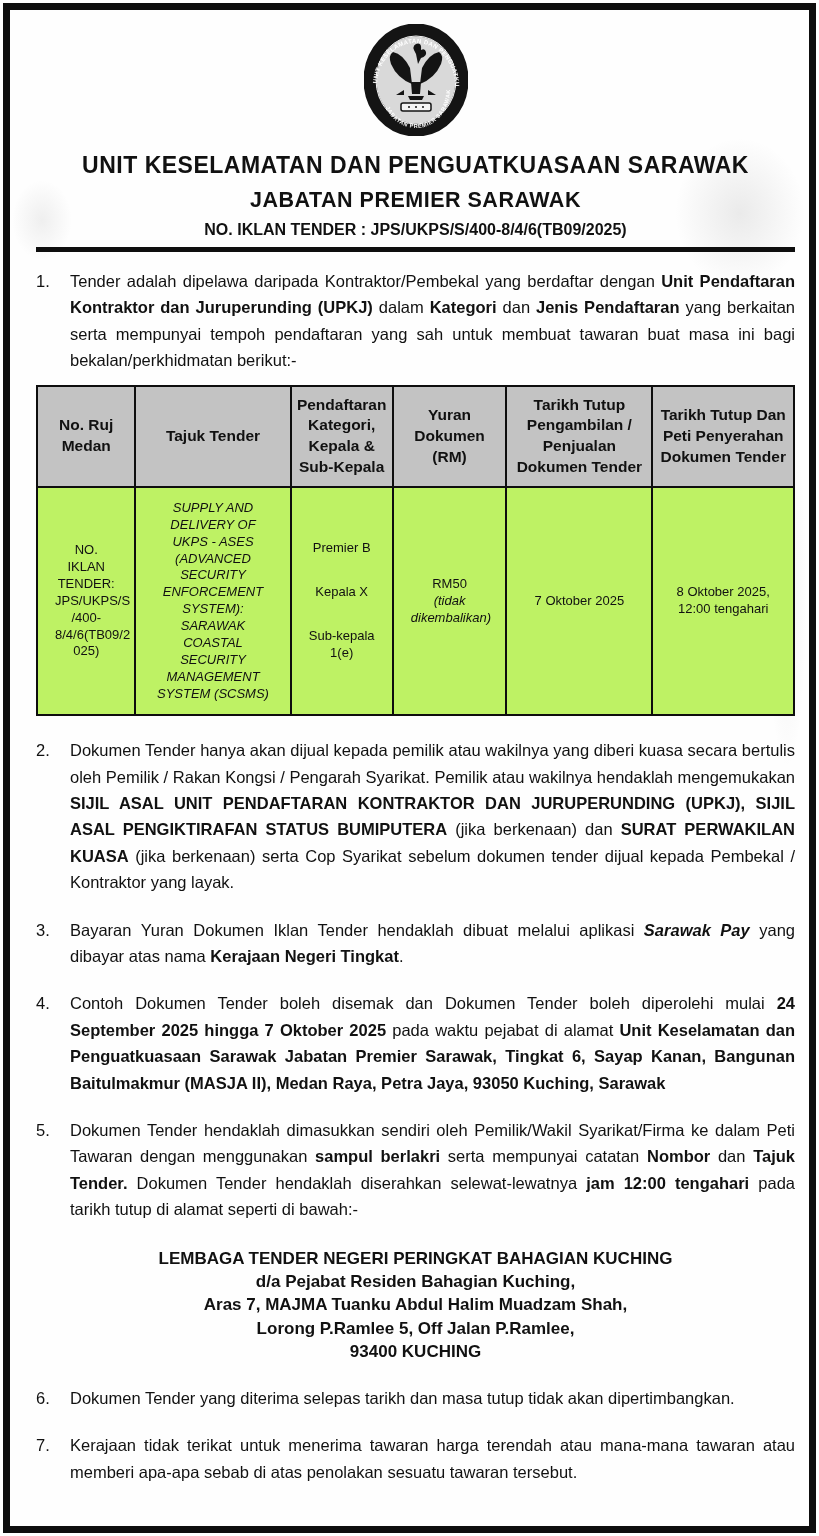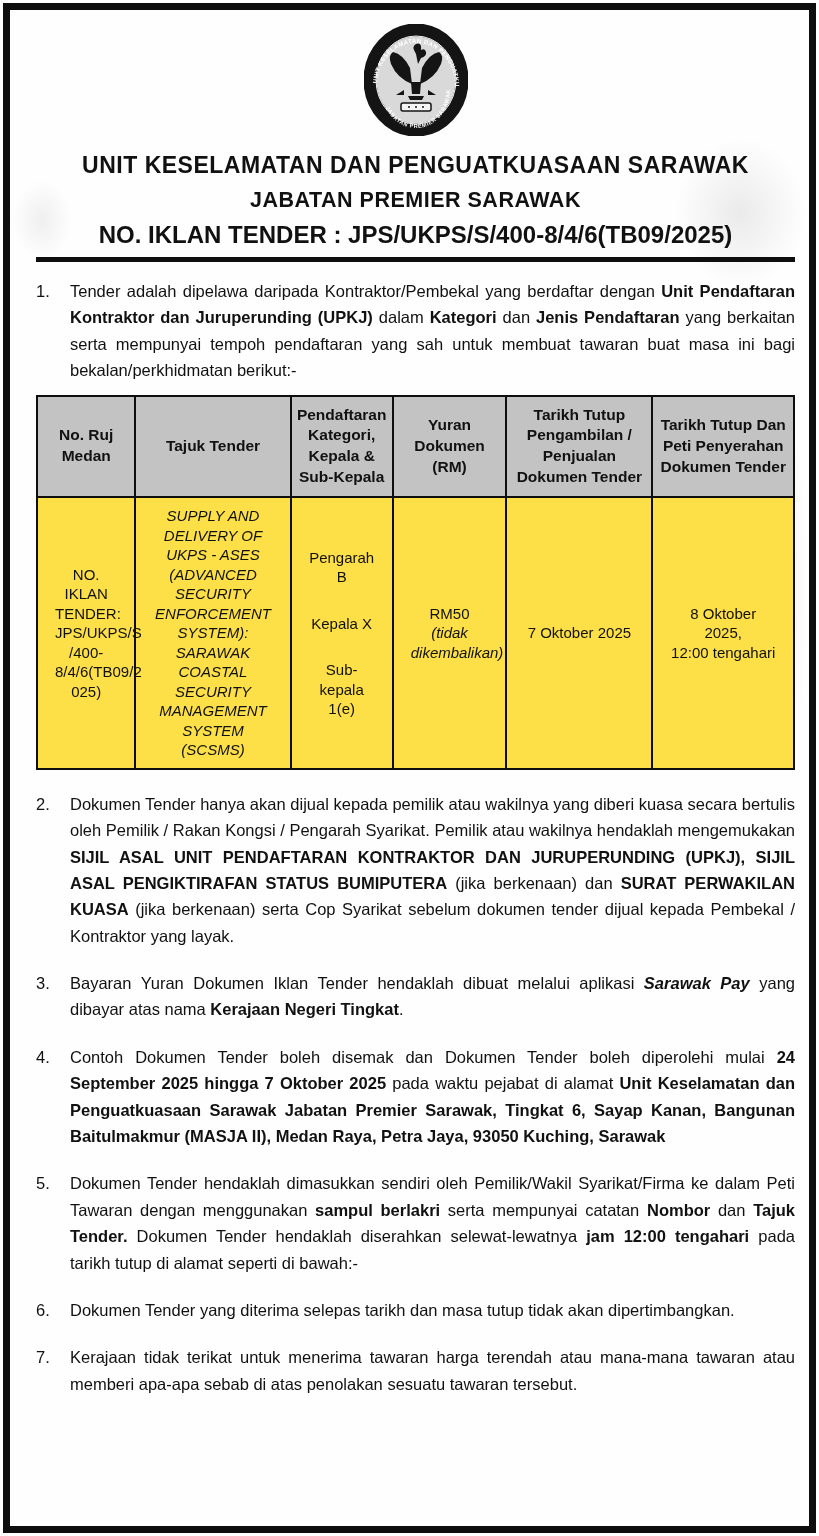--- a/index.html
+++ b/index.html
@@ -20,35 +20,35 @@
     background:radial-gradient(closest-side, rgba(60,60,60,.08), rgba(0,0,0,0)); }
   .smudge.c { right:2px; top:400px; width:40px; height:360px;
     background:radial-gradient(closest-side, rgba(60,60,60,.06), rgba(0,0,0,0)); }
 
   .seal-wrap { text-align:center; margin-top:2px; }
   .seal { width:104px; height:112px; }
 
   .org1 { text-align:center; font-weight:bold; font-size:23px; letter-spacing:.5px; margin-top:12px; }
   .org2 { text-align:center; font-weight:bold; font-size:21.5px; letter-spacing:.5px; margin-top:9px; }
   .doc-title { text-align:center; font-weight:bold; font-size:32px; letter-spacing:.5px; margin-top:10px; }
-  .ref-line { text-align:center; font-weight:bold; font-size:24px; margin-top:8px; }
+  .ref-line { text-align:center; font-weight:bold; font-size:16px; margin-top:8px; }
   .rule { height:5px; background:#0e0e0e; margin-top:8px; }
 
   .item { display:flex; font-size:16.5px; line-height:1.6; }
   .item .num { width:34px; flex:none; }
   .item .ibody { flex:1; text-align:justify; }
   .b { font-weight:bold; }
   .i { font-style:italic; }
   .mt1 { margin-top:16px; }
   .mt2 { margin-top:21px; }
 
   table.tender { border-collapse:collapse; width:100%; margin-top:11px; table-layout:fixed; }
   table.tender th, table.tender td { border:2.5px solid #0e0e0e; text-align:center; vertical-align:middle; }
   table.tender th { background:#c3c3c3; font-weight:bold; font-size:15.5px; line-height:1.35; padding:8px 4px; height:100px; }
-  table.tender td { font-size:15px; line-height:1.3; padding:8px 17px; height:228px; background:#fde047; }
+  table.tender td { font-size:13px; line-height:1.3; padding:8px 17px; height:228px; background:#bef264; }
   .pre { white-space:pre-line; }
   .cat-line + .cat-line { margin-top:27px;text-align:center; }
   .fee-note { }
 
   .address { text-align:center; font-weight:bold; font-size:17px; line-height:1.38; margin-top:24px; }
 </style>
 </head>
 <body>
 
 <div class="page">
@@ -131,21 +131,21 @@
       <tbody>
         <tr>
           <td class="pre">NO. IKLAN
 TENDER:
 JPS/UKPS/S
 /400-
 8/4/6(TB09/2
 025)</td>
           <td class="i">SUPPLY AND DELIVERY OF UKPS - ASES (ADVANCED SECURITY ENFORCEMENT SYSTEM): SARAWAK COASTAL SECURITY MANAGEMENT SYSTEM (SCSMS)</td>
           <td>
-            <div class="cat-line pre">Pengarah B</div>
+            <div class="cat-line pre">Premier B</div>
             <div class="cat-line pre">Kepala X</div>
             <div class="cat-line pre">Sub-kepala
 1(e)</div>
           </td>
           <td>
             <div>RM50</div>
             <div class="fee-note i pre">(tidak
 dikembalikan)</div>
           </td>
           <td>7 Oktober 2025</td>
@@ -168,20 +168,27 @@
     <div class="item mt2">
       <span class="num">4.</span>
       <span class="ibody"><span>Contoh Dokumen Tender boleh disemak dan Dokumen Tender boleh diperolehi mulai </span><span class="b">24 September 2025 hingga 7 Oktober 2025</span><span> pada waktu pejabat di alamat </span><span class="b">Unit Keselamatan dan Penguatkuasaan Sarawak Jabatan Premier Sarawak, Tingkat 6, Sayap Kanan, Bangunan Baitulmakmur (MASJA II), Medan Raya, Petra Jaya, 93050 Kuching, Sarawak</span></span>
     </div>
 
     <div class="item mt2">
       <span class="num">5.</span>
       <span class="ibody"><span>Dokumen Tender hendaklah dimasukkan sendiri oleh Pemilik/Wakil Syarikat/Firma ke dalam Peti Tawaran dengan menggunakan </span><span class="b">sampul berlakri</span><span> serta mempunyai catatan </span><span class="b">Nombor</span><span> dan </span><span class="b">Tajuk Tender.</span><span> Dokumen Tender hendaklah diserahkan selewat-lewatnya </span><span class="b">jam 12:00 tengahari</span><span> pada tarikh tutup di alamat seperti di bawah:-</span></span>
     </div>
 
+    <div class="address">
+      <div>LEMBAGA TENDER NEGERI PERINGKAT BAHAGIAN KUCHING</div>
+      <div>d/a Pejabat Residen Bahagian Kuching,</div>
+      <div>Aras 7, MAJMA Tuanku Abdul Halim Muadzam Shah,</div>
+      <div>Lorong P.Ramlee 5, Off Jalan P.Ramlee,</div>
+      <div>93400 KUCHING</div>
+    </div>
 
     <div class="item mt2">
       <span class="num">6.</span>
       <span class="ibody"><span>Dokumen Tender yang diterima selepas tarikh dan masa tutup tidak akan dipertimbangkan.</span></span>
     </div>
 
     <div class="item mt2">
       <span class="num">7.</span>
       <span class="ibody"><span>Kerajaan tidak terikat untuk menerima tawaran harga terendah atau mana-mana tawaran atau memberi apa-apa sebab di atas penolakan sesuatu tawaran tersebut.</span></span>
     </div>

